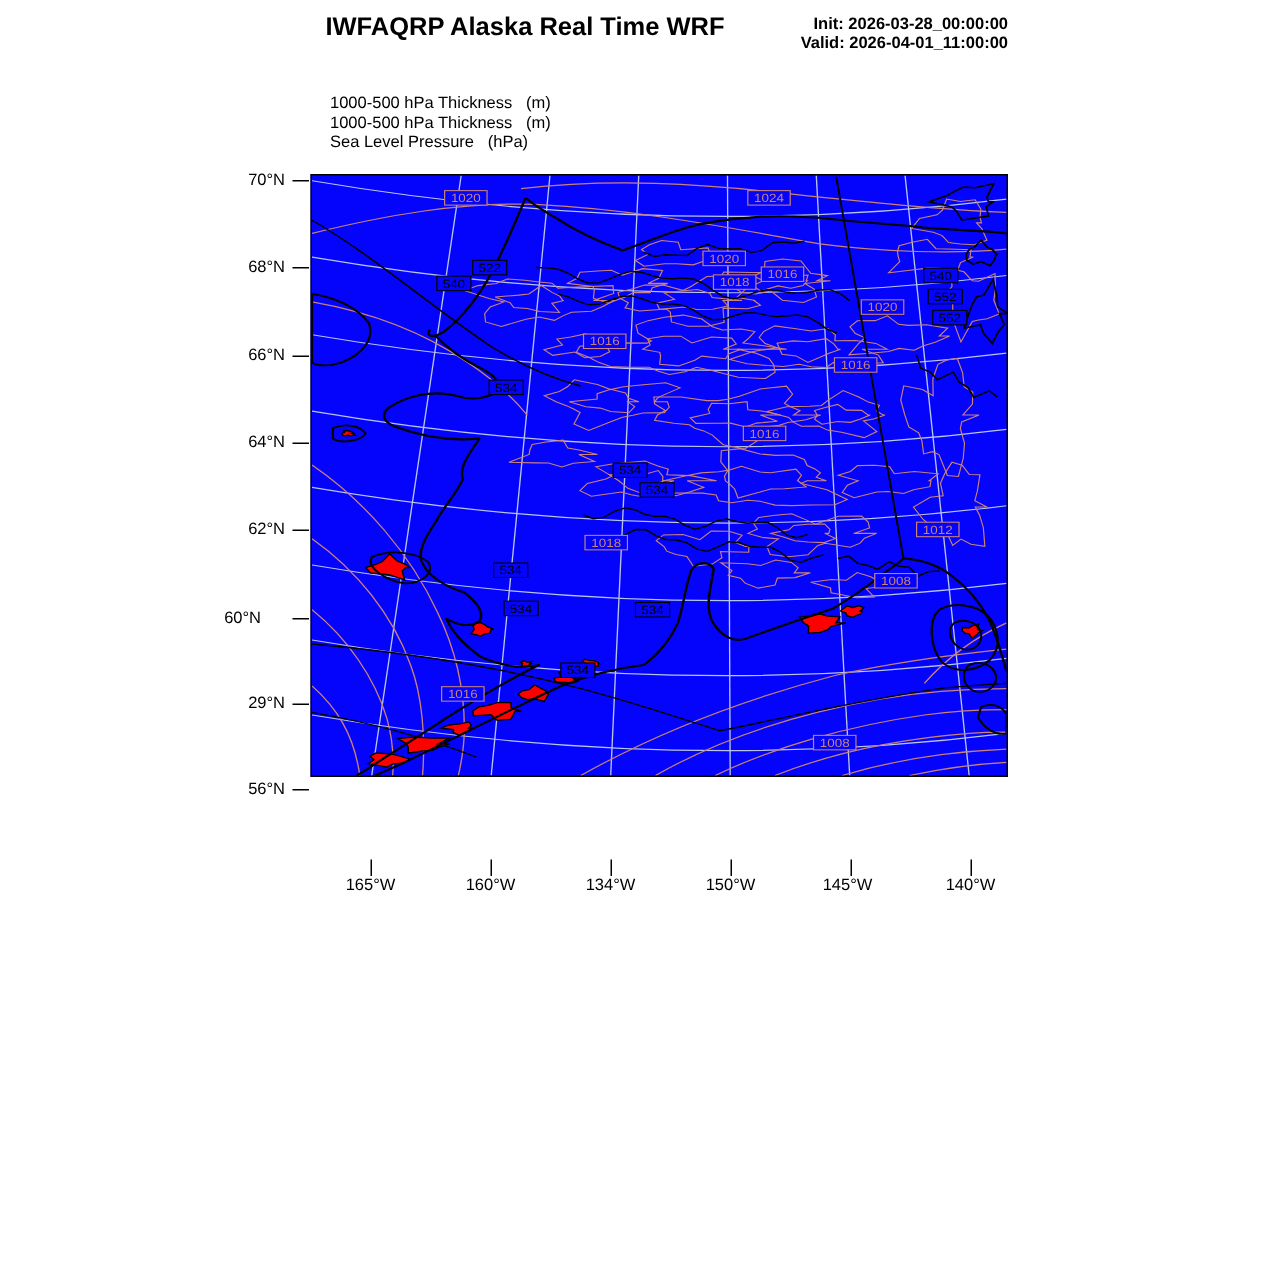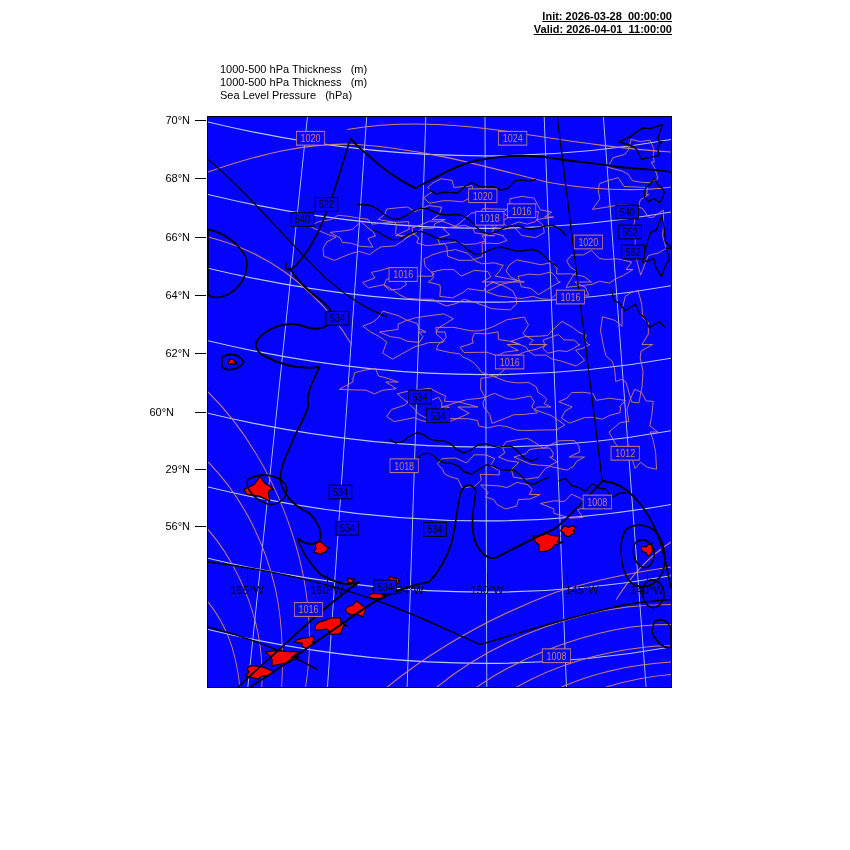--- a/index.html
+++ b/index.html
@@ -1,37 +1,38 @@
 <!DOCTYPE html>
 <html><head>
 <meta charset="utf-8">
 <style>
   html,body{margin:0;padding:0;}
   body{font-family:"Liberation Sans",sans-serif;background:#fff;}
   #page{position:relative;width:850px;height:850px;background:#ffffff;overflow:hidden;}
   .title{position:absolute;left:350px;top:8px;transform:translateX(-50%);font-size:17px;font-weight:bold;color:#000;white-space:nowrap;}
-  .initblock{position:absolute;right:178px;top:10px;text-align:right;font-size:11px;font-weight:bold;color:#000;line-height:13px;white-space:nowrap;text-decoration:underline;}
+  .initblock{position:absolute;right:178px;top:10px;text-align:right;font-size:11px;font-weight:bold;color:#000;line-height:13px;white-space:nowrap;}
   .legend{position:absolute;left:220px;top:63px;font-size:11px;color:#000;line-height:13px;}
   .legend div{white-space:pre;}
-  #mapbox{position:absolute;left:207px;top:116px;width:465px;height:572px;border:1.5px solid #000;box-sizing:border-box;background:#0404fc;}
+  #mapbox{position:absolute;left:207px;top:116px;width:465px;height:402px;border:1.5px solid #000;box-sizing:border-box;background:#0404fc;}
   #mapsvg{display:block;width:100%;height:100%;}
   .lat-label{position:absolute;width:48px;text-align:right;font-size:11px;color:#000;white-space:nowrap;}
   .lon-label{position:absolute;width:60px;text-align:center;font-size:11px;color:#000;white-space:nowrap;}
   .tick{position:absolute;background:#000;}
   .caption{position:absolute;left:424px;top:604px;font-size:11.5px;color:#000;white-space:nowrap;}
   .caption .cap-text{padding-left:4px;}
   .footer{position:absolute;left:220px;top:816px;font-size:11px;font-weight:bold;color:#000;line-height:13px;}
   .footer div{white-space:pre;}
   .clabel{font-size:9px;font-family:"Liberation Sans",sans-serif;}
 </style>
 </head>
 <body>
 
 <div id="page">
 
+  <div class="title">IWFAQRP Alaska Real Time WRF</div>
 
   <div class="initblock">
     <div>Init: 2026-03-28_00:00:00</div>
     <div>Valid: 2026-04-01_11:00:00</div>
   </div>
 
   <div class="legend">
     <div>1000-500 hPa Thickness   (m)</div>
     <div>1000-500 hPa Thickness   (m)</div>
     <div>Sea Level Pressure   (hPa)</div>
@@ -229,21 +230,21 @@
       <div class="lat-label" style="left: 142px; top: 520px;">56°N</div>
       <div class="tick" style="left: 195px; top: 526px; width: 11px; height: 1px;"></div>
       <div class="lon-label" style="left: 217px; top: 584px;">165°W</div>
       <div class="tick" style="left: 247px; top: 573px; width: 1px; height: 11px;"></div>
       <div class="lon-label" style="left: 297px; top: 584px;">160°W</div>
       <div class="tick" style="left: 327px; top: 573px; width: 1px; height: 11px;"></div>
       <div class="lon-label" style="left: 377px; top: 584px;">134°W</div>
       <div class="tick" style="left: 407px; top: 573px; width: 1px; height: 11px;"></div>
       <div class="lon-label" style="left: 457px; top: 584px;">150°W</div>
       <div class="tick" style="left: 487px; top: 573px; width: 1px; height: 11px;"></div>
-      <div class="lon-label" style="left: 552px; top: 584px;">145°W</div>
+      <div class="lon-label" style="left: 535px; top: 584px;">145°W</div>
       <div class="tick" style="left: 567px; top: 573px; width: 1px; height: 11px;"></div>
       <div class="lon-label" style="left: 617px; top: 584px;">140°W</div>
       <div class="tick" style="left: 647px; top: 573px; width: 1px; height: 11px;"></div>
     </div>
 
 
   <div class="footer">
   </div>
 
 </div>

